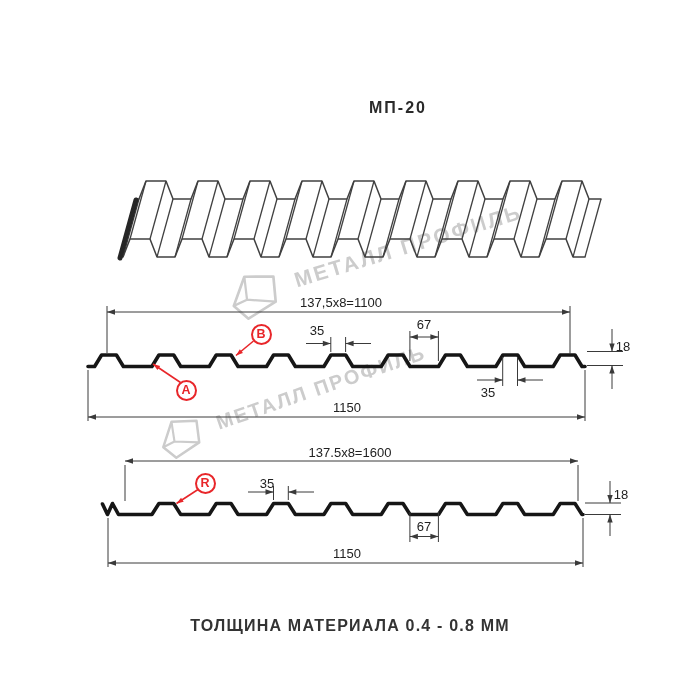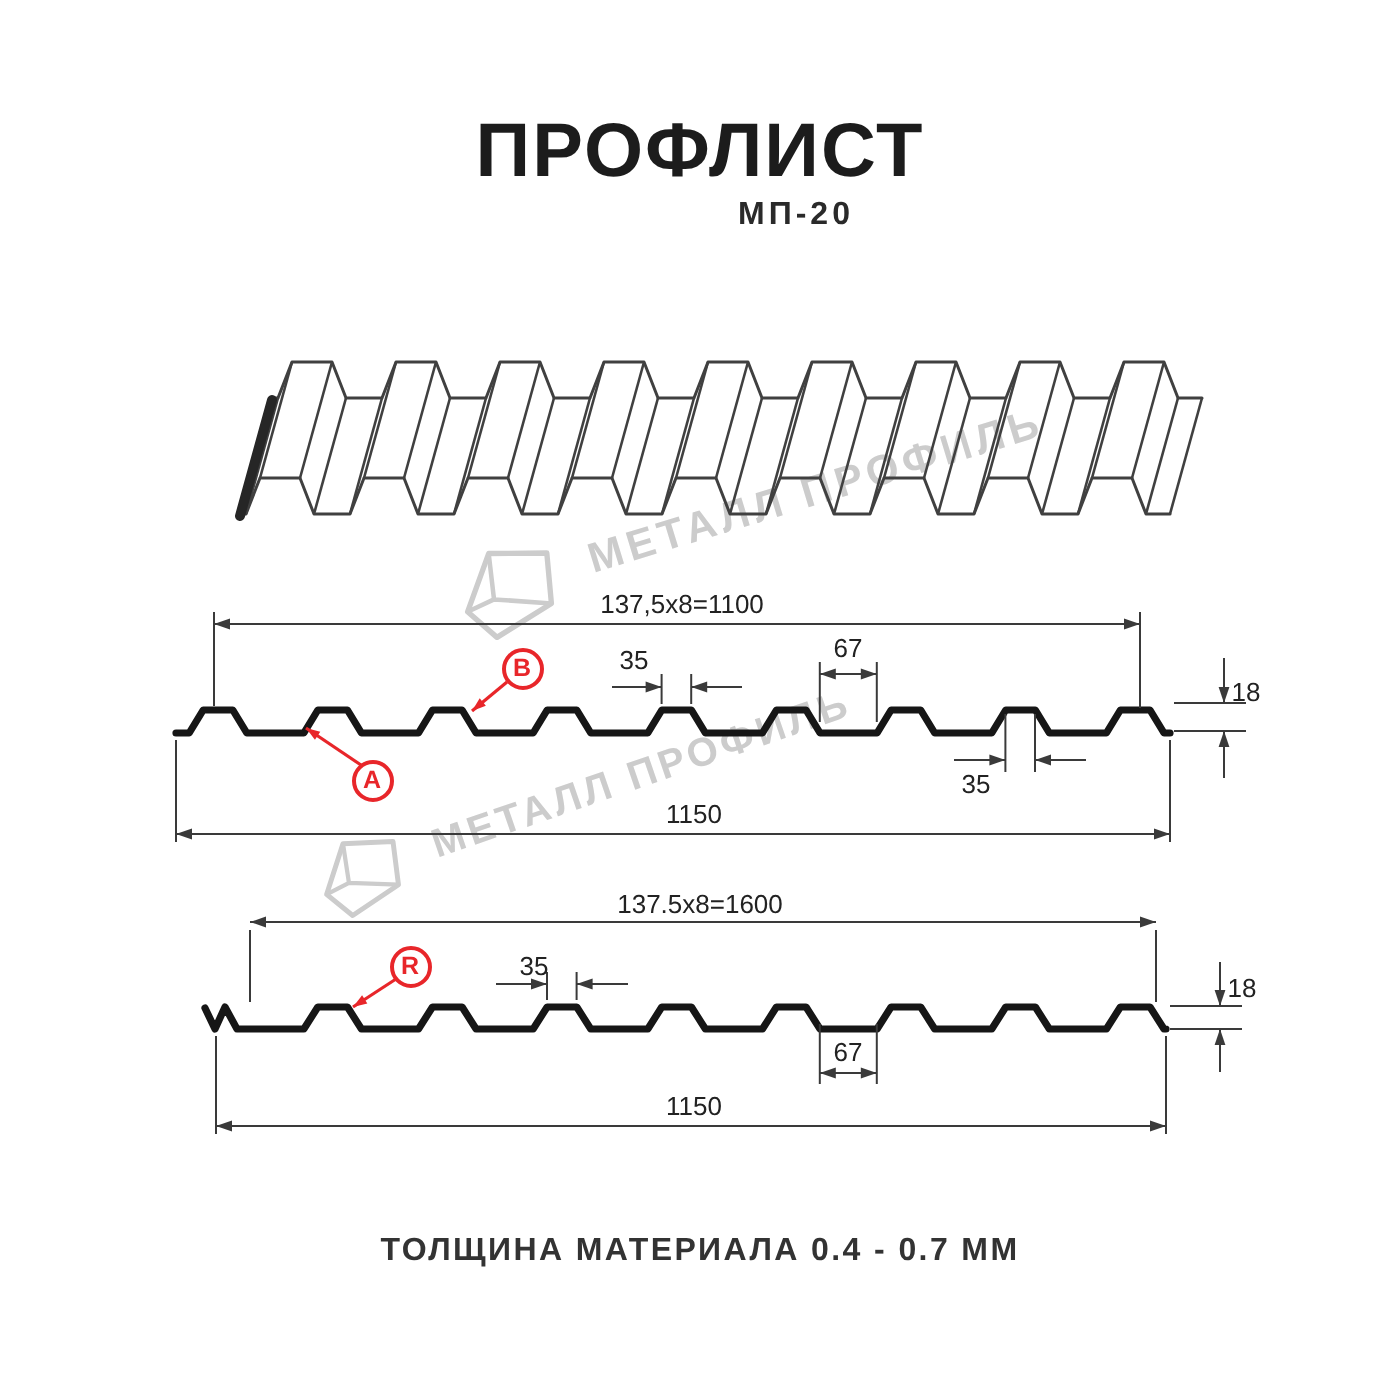--- a/index.html
+++ b/index.html
@@ -150,33 +150,32 @@
       <path d="M 610,503 L 607.3,495 L 612.7,495 Z" fill="#3a3a3a"></path>
       <path d="M 610,514.5 L 612.7,522.5 L 607.3,522.5 Z" fill="#3a3a3a"></path>
       <line x1="253.5" y1="341" x2="236" y2="355.5" stroke="#e8262a" stroke-width="1.6"></line>
       <path d="M 236,355.5 L 239.85890805093817,349.1858232005744 L 242.92139380173973,352.88192669292107 Z" fill="#e8262a"></path>
       <line x1="180.5" y1="382.5" x2="153" y2="364" stroke="#e8262a" stroke-width="1.6"></line>
       <path d="M 153,364 L 160.14767883295934,365.9159037817345 L 157.4684307098408,369.8985699106946 Z" fill="#e8262a"></path>
       <line x1="198" y1="489.5" x2="176.5" y2="503.5" stroke="#e8262a" stroke-width="1.6"></line>
       <path d="M 176.5,503.5 L 181.05637098150257,497.66909239664 L 183.67560220440222,501.6914832032359 Z" fill="#e8262a"></path>
     </svg>
 
-  <div class="title">ПРОФЛИСТ</div>
   <div class="subtitle">МП-20</div>
 
   <div class="dim-label" style="left:341px;top:302px;">137,5x8=1100</div>
   <div class="dim-label" style="left:317px;top:330px;">35</div>
   <div class="dim-label" style="left:424px;top:324px;">67</div>
   <div class="dim-label" style="left:623px;top:346px;">18</div>
   <div class="dim-label" style="left:488px;top:392px;">35</div>
   <div class="dim-label" style="left:347px;top:407px;">1150</div>
   <div class="marker" style="left:261px;top:334px;">B</div>
   <div class="marker" style="left:186px;top:390px;">A</div>
 
   <div class="dim-label" style="left:350px;top:452px;">137.5x8=1600</div>
   <div class="dim-label" style="left:267px;top:483px;">35</div>
   <div class="dim-label" style="left:424px;top:526px;">67</div>
   <div class="dim-label" style="left:621px;top:494px;">18</div>
   <div class="dim-label" style="left:347px;top:553px;">1150</div>
   <div class="marker" style="left:205px;top:483px;">R</div>
 
-  <div class="caption">ТОЛЩИНА МАТЕРИАЛА 0.4 - 0.7 ММ</div>
+  <div class="caption">ТОЛЩИНА МАТЕРИАЛА 0.4 - 0.8 ММ</div>
 </div>
 
 </body></html>

